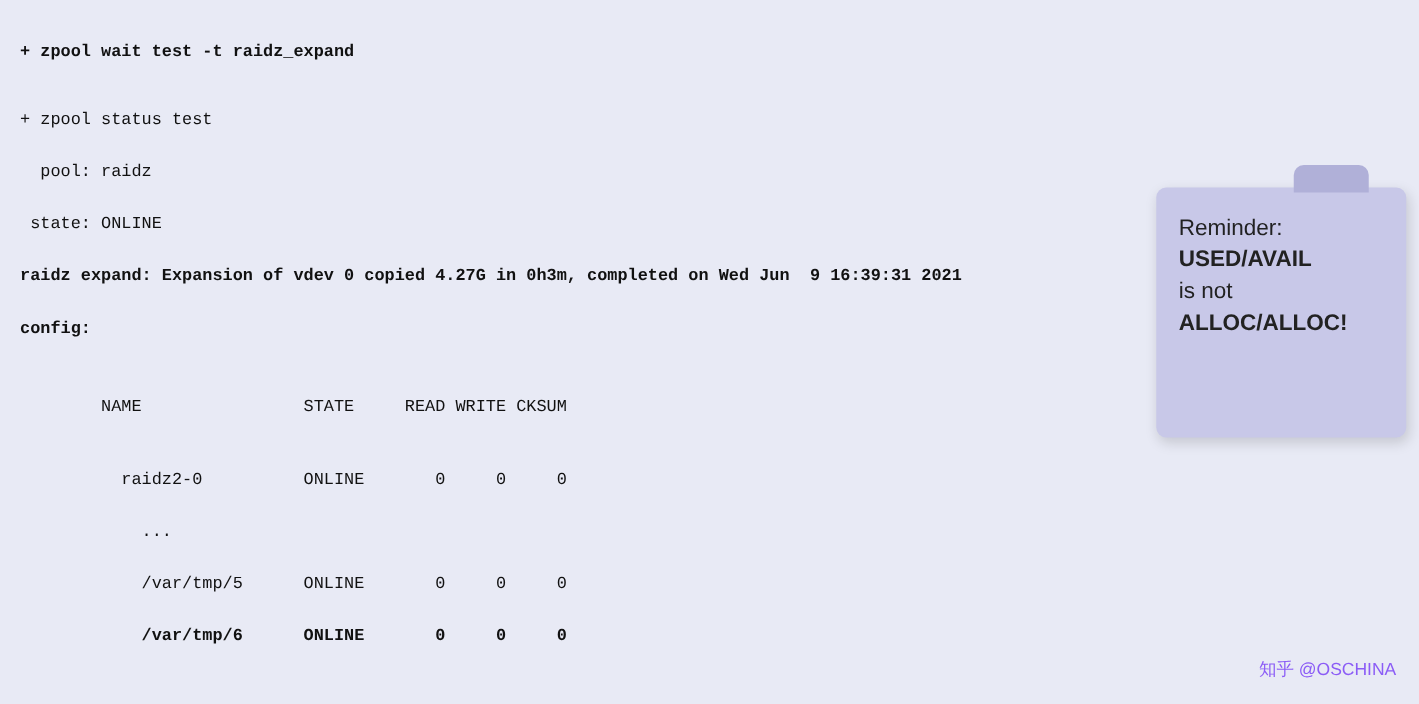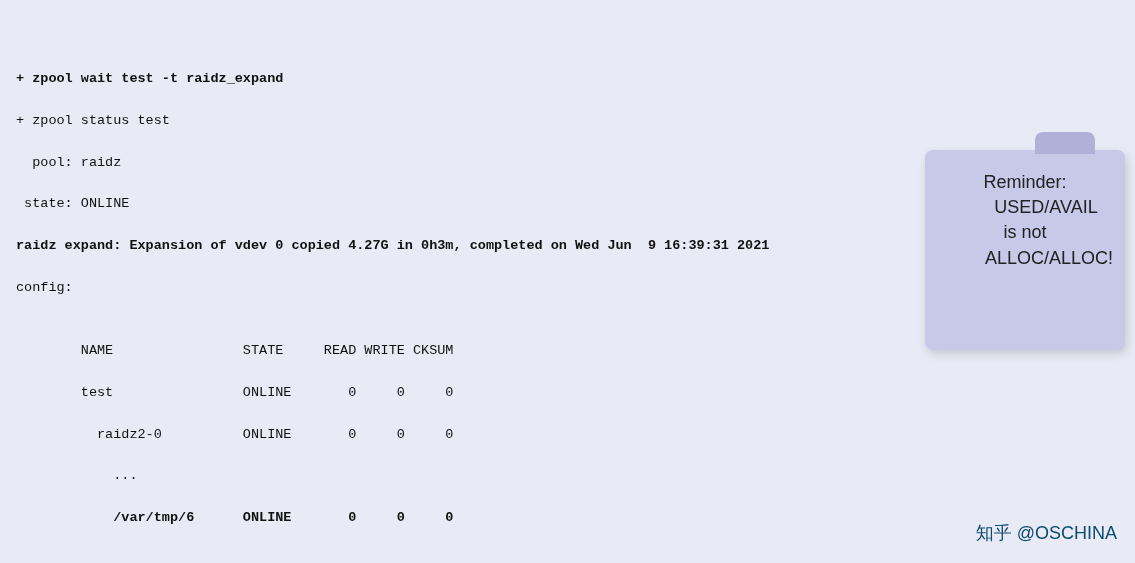--- a/index.html
+++ b/index.html
@@ -32,68 +32,66 @@
       top: 150px;
       width: 200px;
     }
     .sticky-note {
       background: #c8c8e8;
       border-radius: 8px 8px 8px 8px;
       padding: 20px 18px 18px 18px;
       position: relative;
       box-shadow: 2px 4px 10px rgba(0,0,0,0.15);
       min-height: 200px;
-      text-align: center;
     }
     .sticky-note::before {
       content: '';
       position: absolute;
       top: -18px;
       right: 30px;
       width: 60px;
       height: 22px;
       background: #b0b0d8;
       border-radius: 8px 8px 0 0;
     }
     .sticky-note-text {
       font-family: Arial, sans-serif;
       font-size: 18px;
       line-height: 1.4;
       color: #222;
       font-weight: normal;
     }
     .sticky-note-text .bold {
-      font-weight: normal;
-      margin-left: 42px;
+      font-weight: bold;
     }
     .watermark {
       position: absolute;
       bottom: 18px;
       right: 18px;
       font-family: Arial, sans-serif;
-      font-size: 18px;
-      color: #0c4a6e;
+      font-size: 14px;
+      color: #8b5cf6;
     }
   </style>
 </head>
 <body>
 
 <div class="main-content">
   <div class="terminal-block">
-<span class="bold" style="display: block; margin-top: 36px;">+ zpool wait test -t raidz_expand</span>
-<span style="display: block;">+ zpool status test</span>
+<span class="bold" style="display: block;">+ zpool wait test -t raidz_expand</span>
+<span style="display: block; margin-top: 12px;">+ zpool status test</span>
 <span style="display: block;">  pool: raidz</span>
 <span style="display: block;"> state: ONLINE</span>
 <span class="bold" style="display: block;">raidz expand: Expansion of vdev 0 copied 4.27G in 0h3m, completed on Wed Jun  9 16:39:31 2021</span>
-<span style="display: block;">config:</span>
+<span style="display: block; font-weight: bold;">config:</span>
 
 <span style="display: block;">        NAME                STATE     READ WRITE CKSUM</span>
-<span style="display: block;">        test                ONLINE       0     0     0</span>
-<span style="display: block;">          raidz2-0          ONLINE       0     0     0</span>
+<span style="display: block; margin-top: 16px;">          raidz2-0          ONLINE       0     0     0</span>
 <span style="display: block;">            ...</span>
+<span style="display: block;">            /var/tmp/5      ONLINE       0     0     0</span>
 <span class="bold" style="display: block; font-family: Liberation Mono, monospace;">            /var/tmp/6      ONLINE       0     0     0</span>
 
 <span style="display: block;"></span>
 
 
 
 
 
 
 

